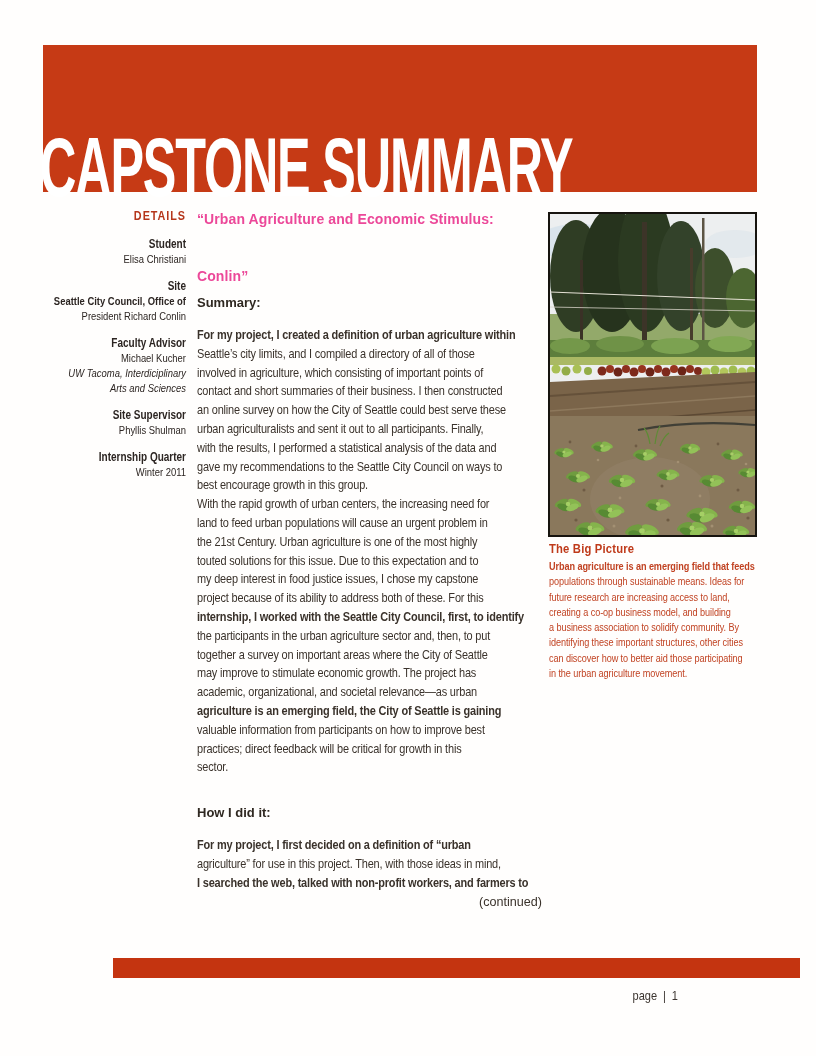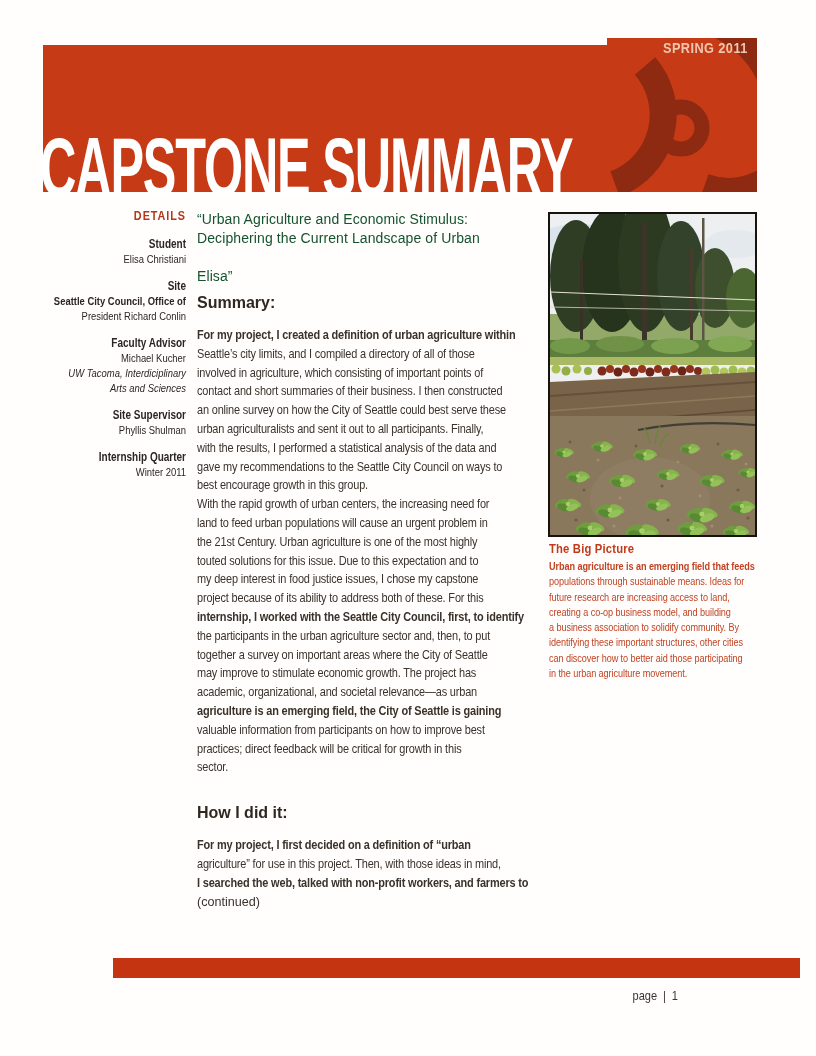--- a/index.html
+++ b/index.html
@@ -21,27 +21,27 @@
   
   .details{position:absolute;left:28px;top:208px;width:158px;text-align:right;color:#2c2522;}
   .details-inner{width:198px;margin-left:-40px;transform:scaleX(0.80);transform-origin:100% 0;}
   .details-heading{margin:0 0 14px;color:#b5361b;font-size:13.5px;font-weight:bold;letter-spacing:1.2px;}
   .detail-entry{margin-bottom:12px;}
   .detail-label{font-weight:bold;font-size:12.5px;line-height:15px;}
   .detail-value{font-size:11.8px;line-height:15px;}
 
   
   .article{position:absolute;left:197px;top:210px;width:345px;}
-  .article-title{margin:0;font-size:14px;line-height:19px;font-weight:normal;color:#14532d;letter-spacing:.1px;}
-  .section-heading{margin:24px 0 16px;font-size:16px;line-height:14px;font-weight:bold;color:#2f2821;}
+  .article-title{margin:0;font-size:14px;line-height:19px;font-weight:bold;color:#ec4899;letter-spacing:.1px;}
+  .section-heading{margin:24px 0 16px;font-size:13px;line-height:14px;font-weight:bold;color:#2f2821;}
   .section:first-of-type .section-heading{margin-top:10px;}
   .section:last-of-type .section-heading{margin-top:29px;}
   .para{margin:0;font-size:12.6px;line-height:18.8px;letter-spacing:-0.2px;width:397px;
         transform:scaleX(0.87);transform-origin:0 0;color:#3a322b;}
-  .continued{width:345px;text-align:left;font-size:12.6px;line-height:16px;margin-top:1px;color:#3a322b;}
+  .continued{width:345px;text-align:right;font-size:12.6px;line-height:16px;margin-top:1px;color:#3a322b;}
 
   
   .photo-frame{position:absolute;left:548px;top:212px;width:209px;height:325px;border:2px solid #17140f;
         box-sizing:border-box;background:#edeff0;}
   .photo-frame svg{display:block;width:100%;height:100%;}
   .big-picture-heading{position:absolute;left:549px;top:542px;margin:0;color:#bf3a1a;font-size:12.5px;
         font-weight:bold;letter-spacing:.2px;transform:scaleX(0.9);transform-origin:0 0;white-space:nowrap;}
   .big-picture-text{position:absolute;left:549px;top:559px;margin:0;width:252px;color:#c14323;
         font-size:10.8px;line-height:15.3px;letter-spacing:-0.1px;transform:scaleX(0.845);transform-origin:0 0;}
 
@@ -51,30 +51,20 @@
         color:#3c3530;transform:scaleX(0.85);transform-origin:100% 0;}
   .page-indicator .sep{margin:0 7px;}
 </style>
 </head>
 <body>
 
 <div class="page">
 
   <div class="banner">
     <h1 class="banner-title">CAPSTONE SUMMARY</h1>
-    <div class="logo-square">
-      <svg viewBox="0 0 150 154" aria-hidden="true">
-        <rect width="150" height="154" fill="#c63a15"></rect>
-        <path d="M150,0 h-42 a92,92 0 0 1 42,42 z" fill="#8d2a11"></path>
-        <path d="M146,12 A70,70 0 0 1 97,149" fill="none" stroke="#8d2a11" stroke-width="27"></path>
-        <path d="M8,146 A74,74 0 0 0 38,28" fill="none" stroke="#8d2a11" stroke-width="27"></path>
-        <circle cx="74" cy="90" r="21" fill="none" stroke="#8d2a11" stroke-width="15"></circle>
-      </svg>
-      <p class="season">SPRING 2011</p>
-    </div>
   </div>
 
   <aside class="details">
     <div class="details-inner">
       <h2 class="details-heading">DETAILS</h2>
 
         <div class="detail-entry">
           <div class="detail-label">Student</div>
           <div class="detail-value"><span>Elisa Christiani</span></div>
         </div>
@@ -96,21 +86,21 @@
 
         <div class="detail-entry">
           <div class="detail-label">Internship Quarter</div>
           <div class="detail-value"><span>Winter 2011</span></div>
         </div>
 
     </div>
   </aside>
 
   <main class="article">
-    <div class="article-title"><span>“Urban Agriculture and Economic Stimulus:</span><br><span>Deciphering the Current Landscape of Urban</span><br><br><span>Elisa”</span></div>
+    <div class="article-title"><span>“Urban Agriculture and Economic Stimulus:</span><br><br><br><span>Conlin”</span></div>
 
       <section class="section">
         <h3 class="section-heading">Summary:</h3>
         <p class="para"><span class="b">For my project, I created a definition of urban agriculture within</span><br><span>Seattle’s city limits, and I compiled a directory of all of those</span><br><span>involved in agriculture, which consisting of important points of</span><br><span>contact and short summaries of their business. I then constructed</span><br><span>an online survey on how the City of Seattle could best serve these</span><br><span>urban agriculturalists and sent it out to all participants. Finally,</span><br><span>with the results, I performed a statistical analysis of the data and</span><br><span>gave my recommendations to the Seattle City Council on ways to</span><br><span>best encourage growth in this group.</span></p>
 
       </section>
 
       <section class="section">
         <p class="para"><span>With the rapid growth of urban centers, the increasing need for</span><br><span>land to feed urban populations will cause an urgent problem in</span><br><span>the 21st Century. Urban agriculture is one of the most highly</span><br><span>touted solutions for this issue. Due to this expectation and to</span><br><span>my deep interest in food justice issues, I chose my capstone</span><br><span>project because of its ability to address both of these. For this</span><br><span class="b">internship, I worked with the Seattle City Council, first, to identify</span><br><span>the participants in the urban agriculture sector and, then, to put</span><br><span>together a survey on important areas where the City of Seattle</span><br><span>may improve to stimulate economic growth. The project has</span><br><span>academic, organizational, and societal relevance—as urban</span><br><span class="b">agriculture is an emerging field, the City of Seattle is gaining</span><br><span>valuable information from participants on how to improve best</span><br><span>practices; direct feedback will be critical for growth in this</span><br><span>sector.</span></p>
 

